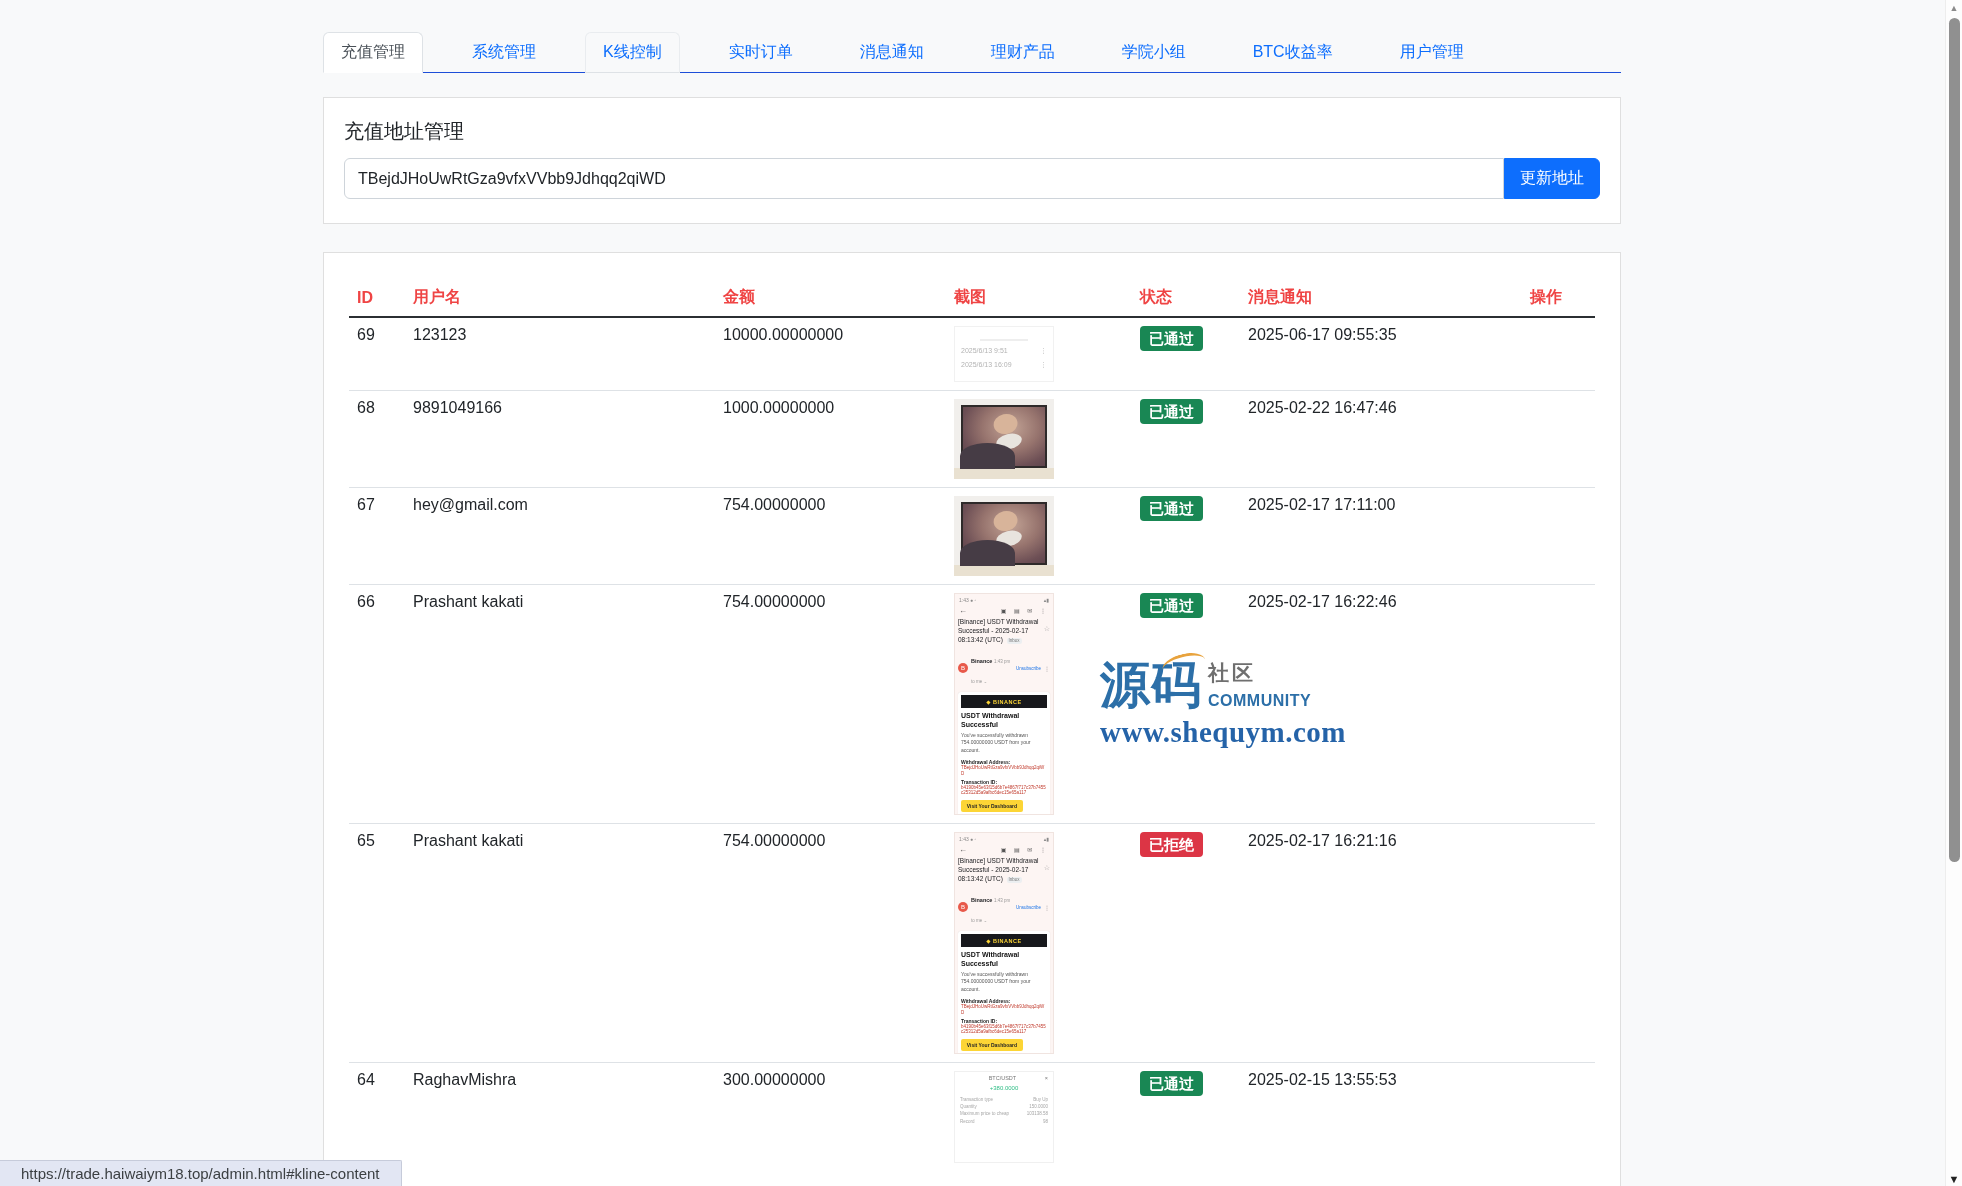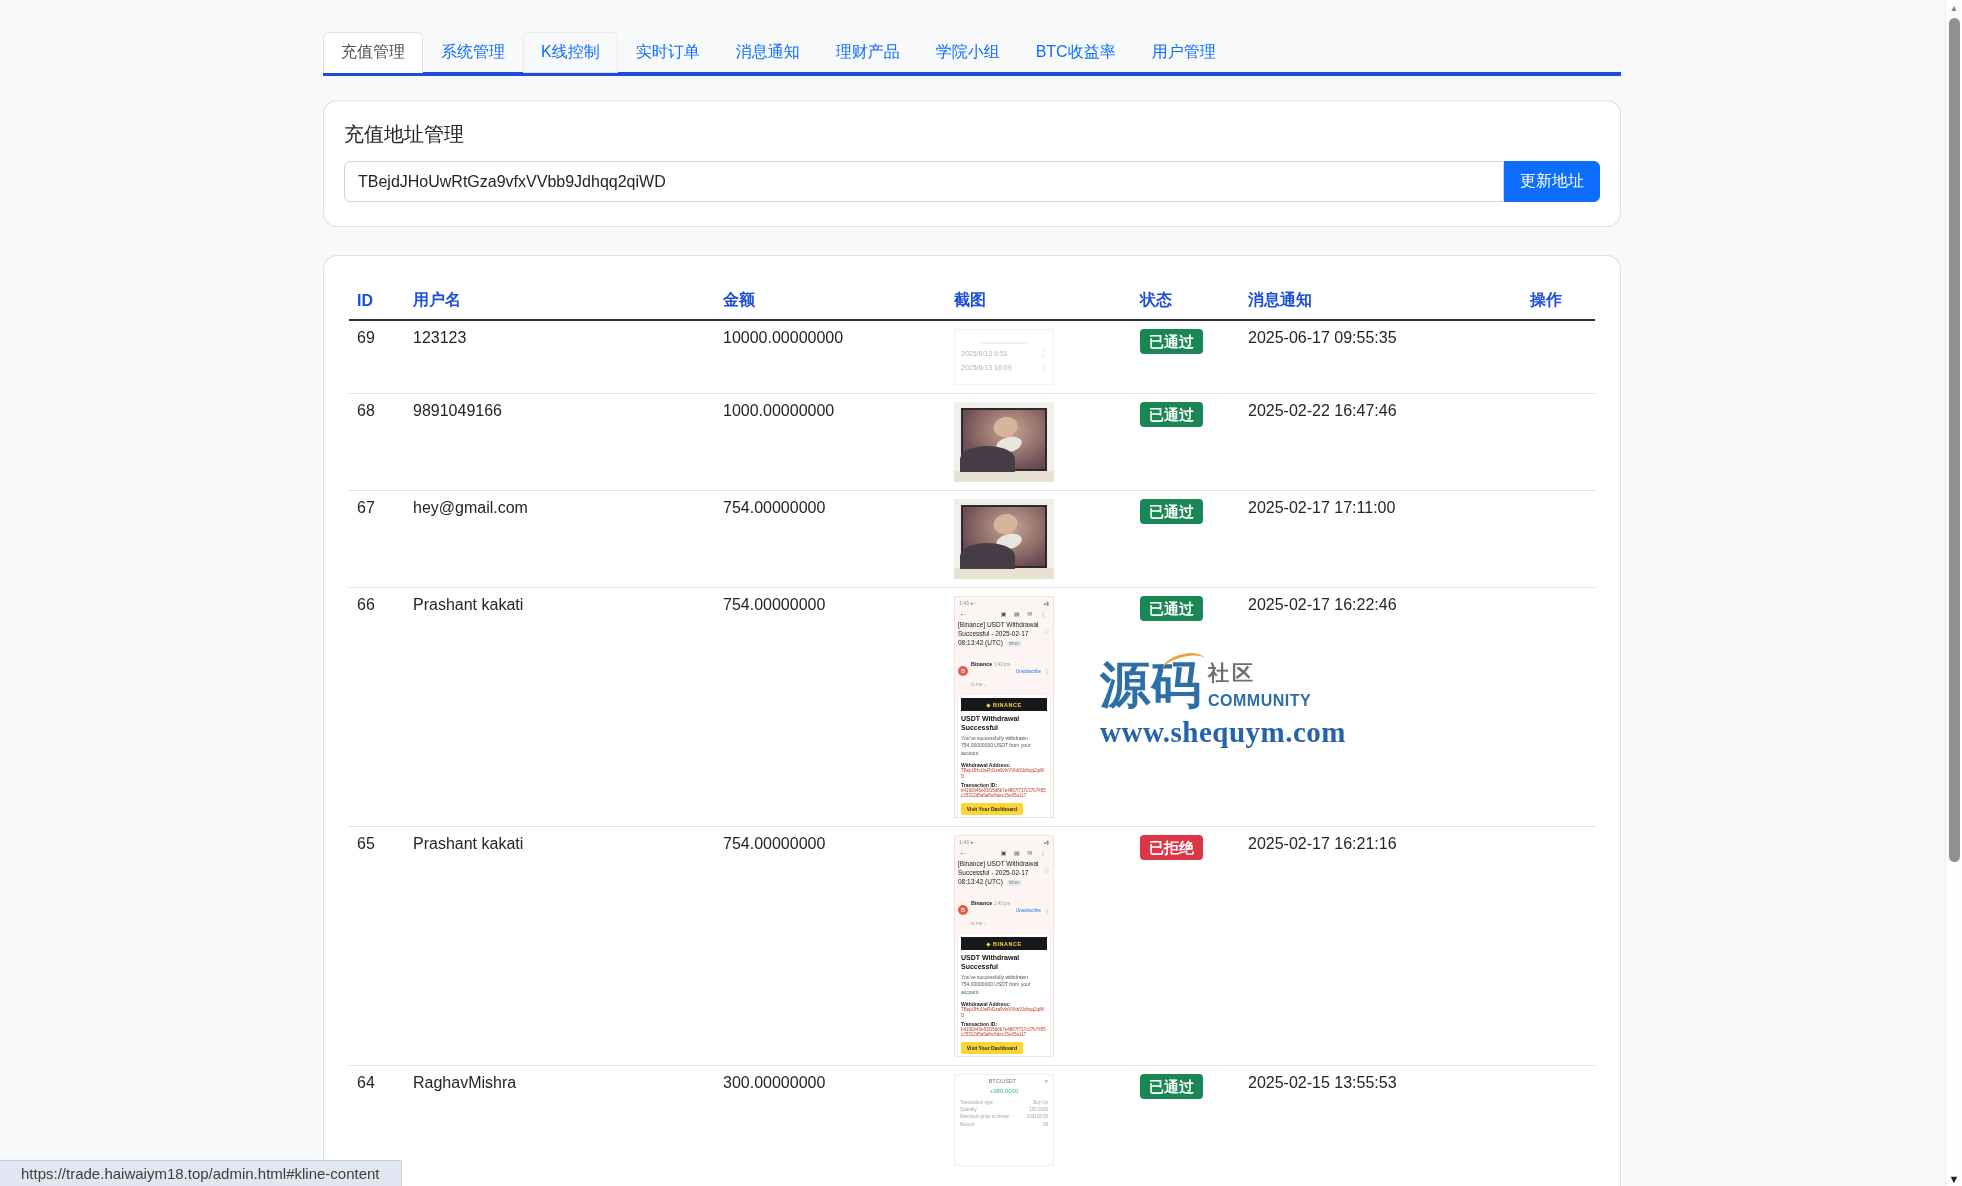--- a/index.html
+++ b/index.html
@@ -15,49 +15,49 @@
   
   .page-header { display:flex; justify-content:space-between; align-items:flex-start; padding-top:22px; }
   .page-title { font-size:33px; font-weight:500; color:#212529; }
   .btn-logout {
     background:var(--c-danger,#dc3545); color:#fff; border:none; border-radius:6px;
     font-size:16px; padding:9px 16px; cursor:pointer; margin-top:4px;
     font-family:inherit;
   }
 
   
-  .nav-tabs { display:flex; border-bottom:4px solid #1d4ed8; margin-top:32px; }
+  .nav-tabs { display:flex; border-bottom:1px solid #1d4ed8; margin-top:32px;gap:31px; }
   .tab {
     padding:9px 17px; font-size:16px; color:var(--c-primary,#0d6efd); text-decoration:none;
     border:1px solid transparent; border-radius:6px 6px 0 0; margin-bottom:-1px; cursor:pointer;
     white-space:nowrap;
   }
   .tab.active { color:#495057; background:#fff; border-color:#dee2e6 #dee2e6 #fff; }
   .tab.hover { border-color:#e9ecef #e9ecef #dee2e6; }
 
   
   .card {
-    background:#fff; border:1px solid rgba(0,0,0,.125); border-radius:14px;
+    background:#fff; border:1px solid rgba(0,0,0,.125); border-radius:0;
   }
   .address-card { margin-top:24px; padding:20px 20px 24px 20px; }
   .address-title { font-size:20px; margin-bottom:13px; color:#212529; }
   .input-group { display:flex; width:100%; }
   .address-input {
     flex:1; border:1px solid #ced4da; border-radius:6px 0 0 6px; padding:9px 13px;
     font-size:16px; color:#212529; font-family:inherit; outline:none; background:#fff;
   }
   .btn-update {
     background:var(--c-primary,#0d6efd); color:#fff; border:1px solid var(--c-primary,#0d6efd);
     border-radius:0 6px 6px 0; font-size:16px; padding:9px 15px; cursor:pointer;
     white-space:nowrap; font-family:inherit;
   }
 
   .table-card { margin-top:28px; padding:26px 25px; min-height:950px; }
   table { width:100%; border-collapse:collapse; table-layout:fixed; font-size:16px; }
-  th { text-align:left; font-weight:bold; padding:8px; border-bottom:2px solid #2b2f33; color:#1d4ed8; }
+  th { text-align:left; font-weight:bold; padding:8px; border-bottom:2px solid #2b2f33; color:#ef4444; }
   td { padding:8px; vertical-align:top; border-bottom:1px solid #dee2e6; color:#212529; }
   tr:last-child td { border-bottom:none; }
 
   .badge {
     display:inline-block; color:#fff; font-size:15px; font-weight:bold;
     padding:5px 9px; border-radius:4px; line-height:1;text-align:right;
   }
   .badge-green { background:var(--c-success,#198754); }
   .badge-red { background:var(--c-danger,#dc3545); }
 

